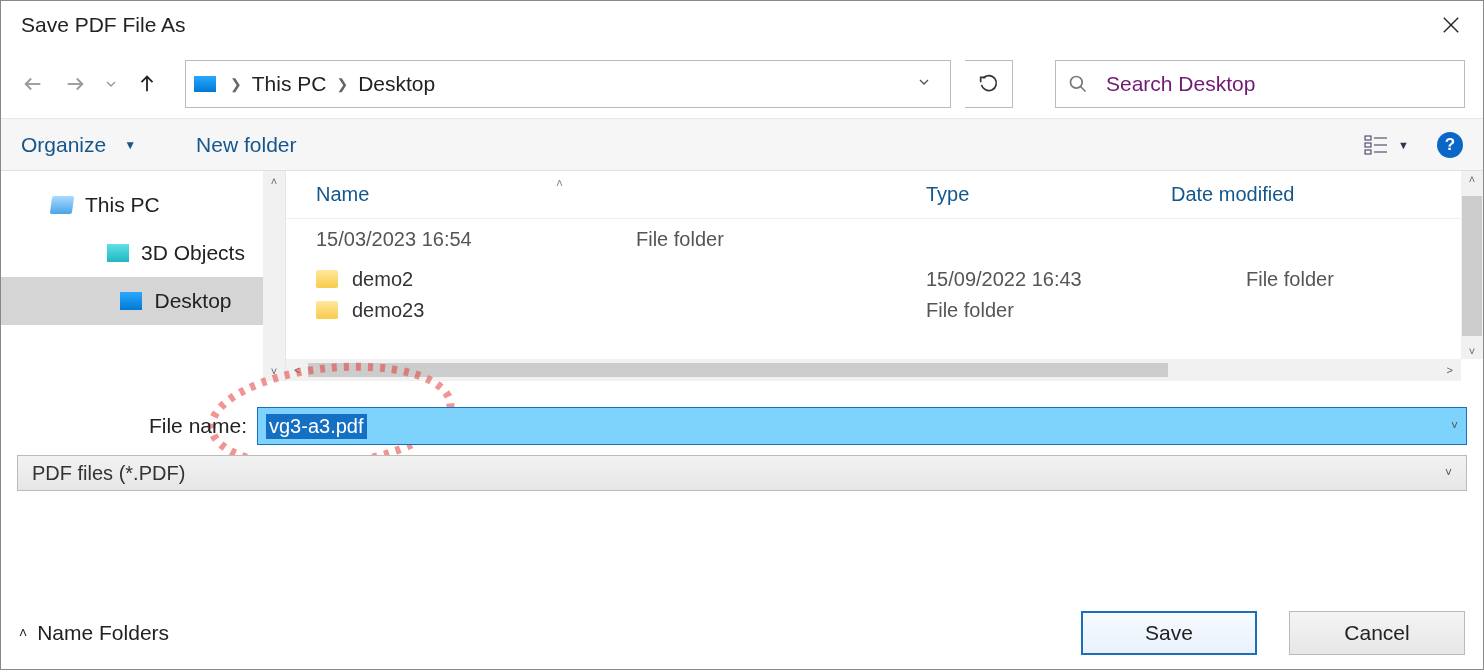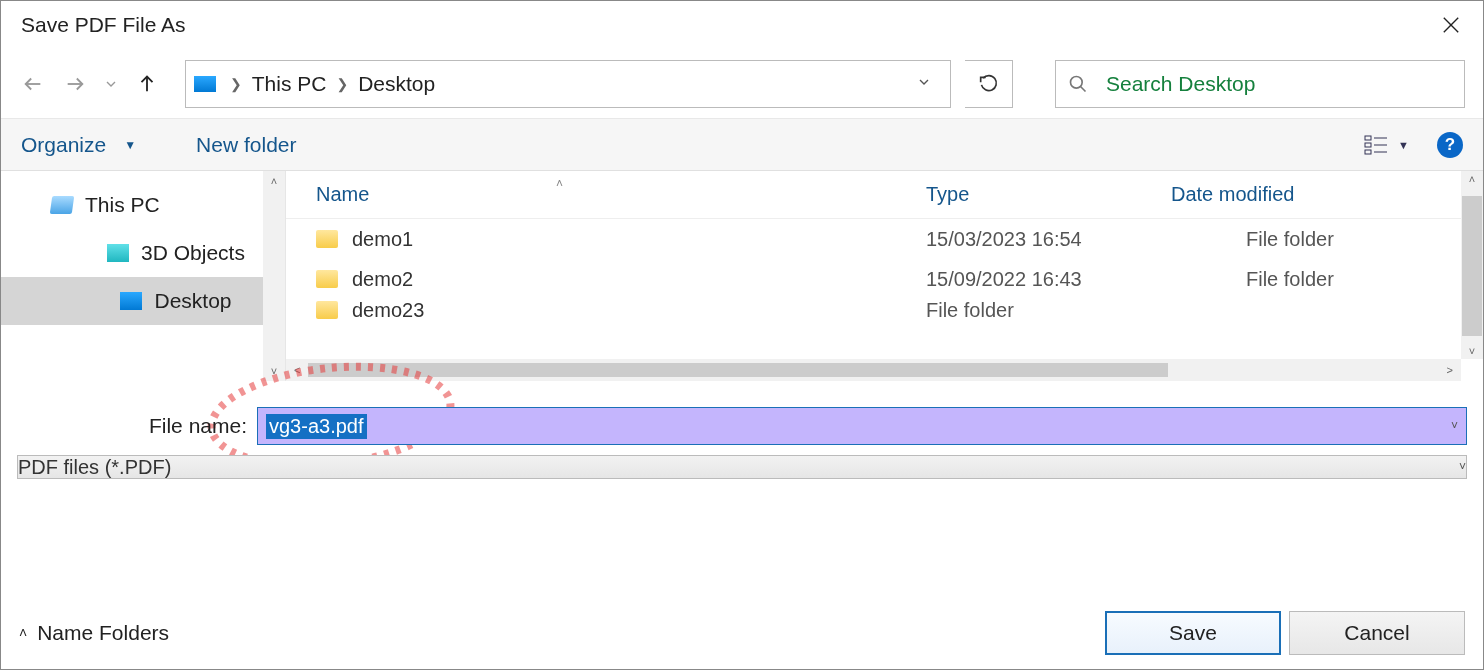--- a/index.html
+++ b/index.html
@@ -46,21 +46,21 @@
   .address .history-drop { margin-left: auto; color: #555; padding: 0 10px; }
 
   .refresh {
     width: 48px; height: 48px; border: 1px solid #bbb; border-left: none;
     display: flex; align-items: center; justify-content: center;
   }
   .refresh svg { width: 20px; height: 20px; stroke: #333; stroke-width: 2; fill: none; }
 
   .search {
     width: 410px; height: 48px; border: 1px solid #bbb; margin-left: 28px;
-    display: flex; align-items: center; padding: 0 12px; color: #15803d;
+    display: flex; align-items: center; padding: 0 12px; color: #701a75;
   }
   .search svg { width: 20px; height: 20px; stroke: #777; stroke-width: 2; fill: none; margin-right: 18px; }
   .search span { font-size: 21px; }
 
   
   .toolbar {
     height: 52px; background: #f6f6f6; border-bottom: 1px solid #e0e0e0;
     display: flex; align-items: center; padding: 0 20px;
   }
   .toolbar .txtbtn { color: #15568c; font-size: 21px; margin-right: 60px; display: flex; align-items: center; gap: 18px; cursor: pointer;}
@@ -112,45 +112,45 @@
   .row .c2 { width: 320px; padding-left: 30px; color: #555;}
   .row .c3 { flex:1; padding-left: 30px; color: #555;}
   .folder-ico { width: 22px; height: 18px; background: linear-gradient(#ffe79e,#f8cc4a); border-radius: 2px; }
   .row.partial { height: 22px; }
 
   
   .form { padding: 18px 16px 6px 16px; }
   .form-row { display: flex; align-items: center; margin-bottom: 10px; position: relative; margin-top: 8px; }
   .form-row .label { width: 240px; text-align: right; padding-right: 10px; font-size: 21px; color: #222; }
   .filename-box {
-    flex: 1; height: 38px; border: 1px solid #1a6fb7; background: #c4b5fd; display: flex; align-items: center;
+    flex: 1; height: 38px; border: 1px solid #1a6fb7; background: #7dd3fc; display: flex; align-items: center;
     padding: 0 8px; position: relative;
   }
   .filename-box .sel { background: #1570c4; color: #fff; padding: 1px 3px; font-size: 20px; }
   .filename-box .drop { margin-left: auto; color: #555; font-size: 12px; }
   .type-box {
-    flex: 1; height: 24px; border: 1px solid #bbb; background: linear-gradient(#f2f2f2,#e6e6e6);
-    display: flex; align-items: center; padding: 0 0; color: #333; font-size: 20px;
+    flex: 1; height: 36px; border: 1px solid #bbb; background: linear-gradient(#f2f2f2,#e6e6e6);
+    display: flex; align-items: center; padding: 0 14px; color: #333; font-size: 20px;
   }
   .type-box .drop { margin-left: auto; color: #555; font-size: 12px; }
 
   
   .annot {
     position: absolute; width: 280px; height: 120px; pointer-events: none;
   }
   .annot svg { width:100%; height:100%; }
 
   
   .bottom {
     position: absolute; bottom: 0; left: 0; right: 0; height: 72px;
     display: flex; align-items: center; padding: 0 18px;
   }
   .hide-folders { display: flex; align-items: center; gap: 10px; font-size: 21px; cursor: pointer;}
   .hide-folders .chev { font-size: 14px; }
-  .btns { margin-left: auto; display: flex; gap: 8px; }
+  .btns { margin-left: auto; display: flex; gap: 32px; }
   .btn { width: 176px; height: 44px; display: flex; align-items: center; justify-content: center;
     font-size: 21px; color: #222; background: linear-gradient(#f4f4f4,#e7e7e7); border: 1px solid #bbb; cursor:pointer;}
   .btn.primary { border: 2px solid #1a6fb7; background: linear-gradient(#f7fbff,#e8f1fb); }
 
 </style>
 </head>
 <body>
 
 <div class="titlebar">
   <div class="title">Save PDF File As</div>
@@ -263,24 +263,20 @@
     <div class="cols">
       <div class="col name">
         <span class="sort">˄</span>
         <span>Name</span>
       </div>
       <div class="col type">Type</div>
       <div class="col date">Date modified</div>
     </div>
     <div class="rows">
       <div class="row">
-        <div class="c1">
-            <span class="folder-ico"></span>
-            <span>demo1</span>
-          </div>
         <div class="c2">15/03/2023 16:54</div>
         <div class="c3">File folder</div>
       </div>
       <div class="row">
         <div class="c1">
             <span class="folder-ico"></span>
             <span>demo2</span>
           </div>
         <div class="c2">15/09/2022 16:43</div>
         <div class="c3">File folder</div>

